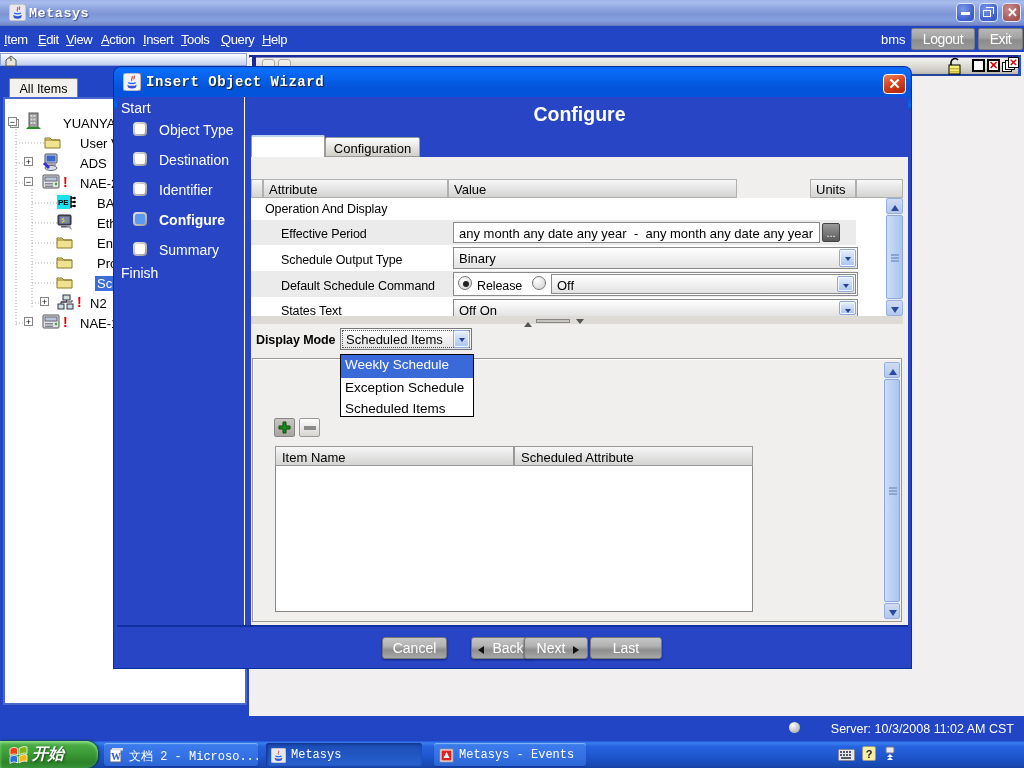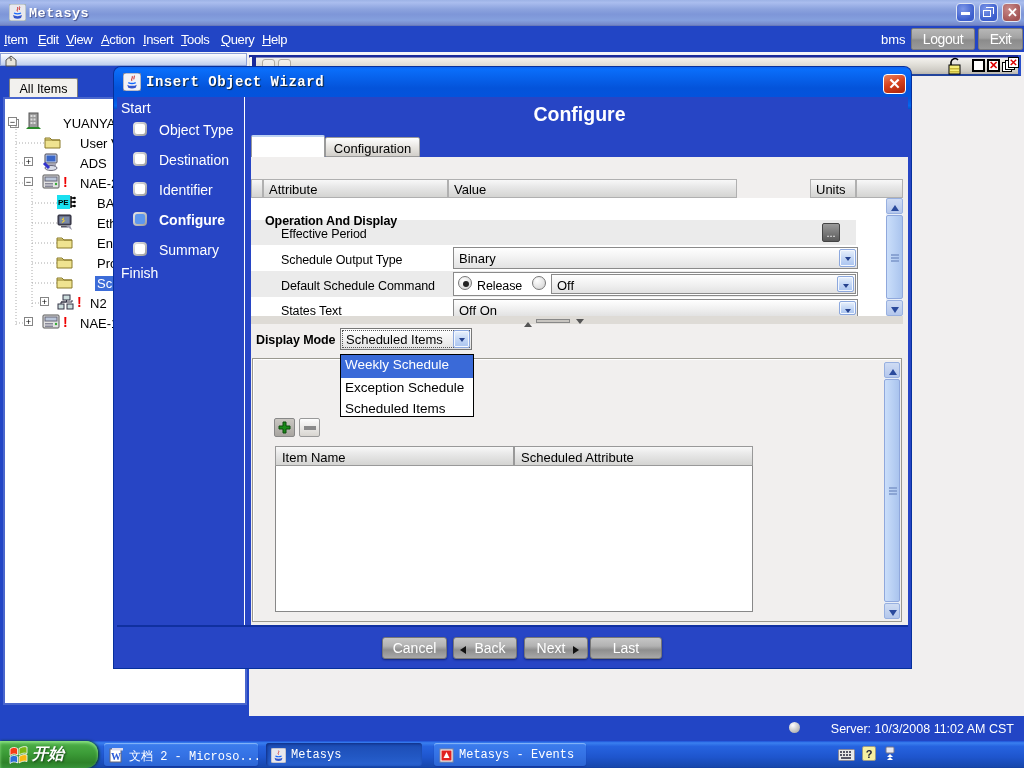--- a/index.html
+++ b/index.html
@@ -281,22 +281,23 @@
   <div id="wizcontent" class="abs">
 
     <div class="thead abs" style="left:0px;top:22px;width:12px"></div>
     <div class="thead abs" style="left:12px;top:22px;width:185px">Attribute</div>
     <div class="thead abs" style="left:197px;top:22px;width:289px">Value</div>
     <div class="thead abs" style="left:559px;top:22px;width:46px">Units</div>
     <div class="thead abs" style="left:605px;top:22px;width:47px"></div>
     <div class="abs" id="tbody" style="left:0;top:41px;width:652px;height:118px;background:#fff">
       <div class="trowg" style="top:22px;height:25px"></div>
       <div class="trowg" style="top:73px;height:26px"></div>
-      <div class="tcell" style="left:14px;top:16px;font-weight:bold">Operation And Display</div>
+      <div class="tcell" style="left:14px;top:4px;font-weight:normal">Operation And Display</div>
       <div class="tcell" style="left:30px;top:29px">Effective Period</div>
+      <div class="vfield" style="left:202px;top:24px;width:367px;height:21px;overflow:hidden">any month any date any year&nbsp;&nbsp;-&nbsp;&nbsp;any month any date any year</div>
       <div class="dotbtn" style="left:571px;top:25px;width:18px;height:19px;padding-top:3px">...</div>
       <div class="tcell" style="left:30px;top:55px">Schedule Output Type</div>
       <div class="combo" style="left:202px;top:49px;width:405px;height:22px">Binary<span class="cbtn" style="right:1px;height:18px"></span></div>
       <div class="tcell" style="left:30px;top:81px">Default Schedule Command</div>
       <div class="vfield" style="left:202px;top:74px;width:405px;height:24px;background:#fff"></div>
       <span class="abs" style="left:207px;top:78px;width:14px;height:14px;border-radius:50%;border:1px solid #777;background:radial-gradient(circle at 35% 30%,#fff,#cfcfcf)"></span>
       <span class="abs" style="left:211.5px;top:82.5px;width:6px;height:6px;border-radius:50%;background:#222"></span>
       <div class="tcell" style="left:226px;top:81px">Release</div>
       <span class="abs" style="left:281px;top:78px;width:14px;height:14px;border-radius:50%;border:1px solid #777;background:radial-gradient(circle at 35% 30%,#fff,#cfcfcf)"></span>
       <div class="combo" style="left:300px;top:76px;width:305px;height:20px;border-color:#8a8a8a">Off<span class="cbtn" style="right:1px;height:16px"></span></div>
@@ -341,21 +342,21 @@
 </div>
 
 <div class="abs" style="left:340px;top:354px;width:134px;height:63px;background:#fff;border:1px solid #000">
   <div style="height:23px;background:#3a6ad8;color:#fff;font-size:13.5px;padding:2px 0 0 4px">Weekly Schedule</div>
   <div style="height:21px;color:#000;font-size:13.5px;padding:2px 0 0 4px">Exception Schedule</div>
   <div style="height:21px;color:#000;font-size:13.5px;padding:2px 0 0 4px">Scheduled Items</div>
 </div>
 
 <div class="abs" style="left:117px;top:625px;width:791px;height:2px;background:#1030a0"></div>
 <div class="abs wbtn" style="left:382px;top:637px;width:65px">Cancel</div>
-<div class="abs wbtn" style="left:453px;top:637px;width:64px"><span class="arr arl"></span>Back</div>
+<div class="abs wbtn" style="left:471px;top:637px;width:64px"><span class="arr arl"></span>Back</div>
 <div class="abs wbtn" style="left:524px;top:637px;width:64px">Next<span class="arr arr-r"></span></div>
 <div class="abs wbtn" style="left:590px;top:637px;width:72px">Last</div>
 
 <div class="abs" style="left:0;top:716px;width:1024px;height:25px;background:#2245c5">
   <span class="abs" style="left:789px;top:6px;width:11px;height:11px;border-radius:50%;background:radial-gradient(circle at 35% 30%,#fff,#9a9a9a)"></span>
   <span class="abs" style="right:10px;top:6px;color:#fff;font-size:12.5px">Server: 10/3/2008 11:02 AM CST</span>
 </div>
 
 <div class="abs" id="taskbar" style="left:0;top:741px;width:1024px;height:27px;background:linear-gradient(180deg,#1e52d8 0%,#3a80f0 7%,#2663e0 20%,#1e55cd 60%,#1747ad 95%,#1240a0 100%)">
   <div class="abs" id="startbtn">

